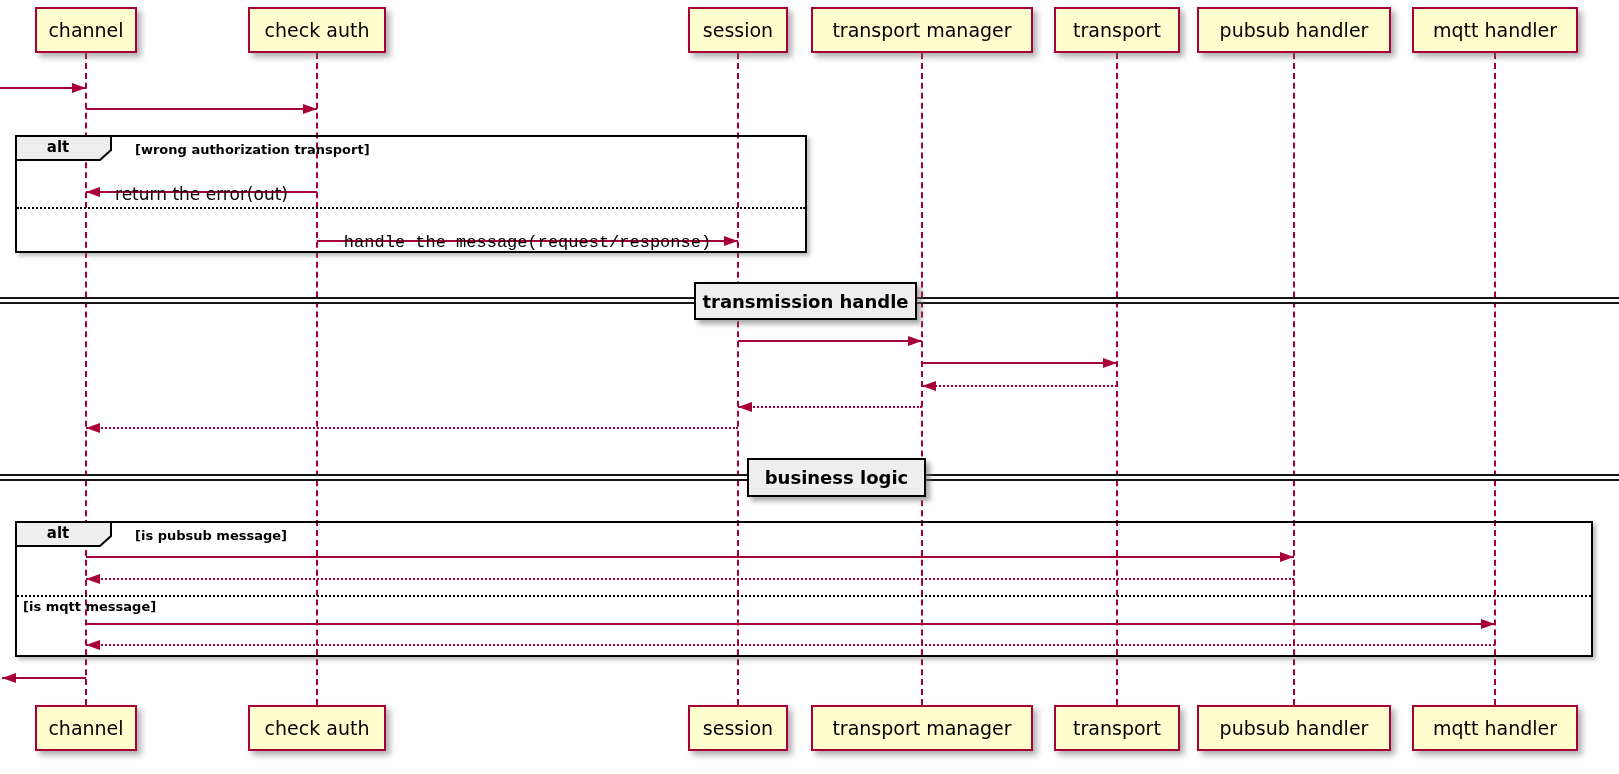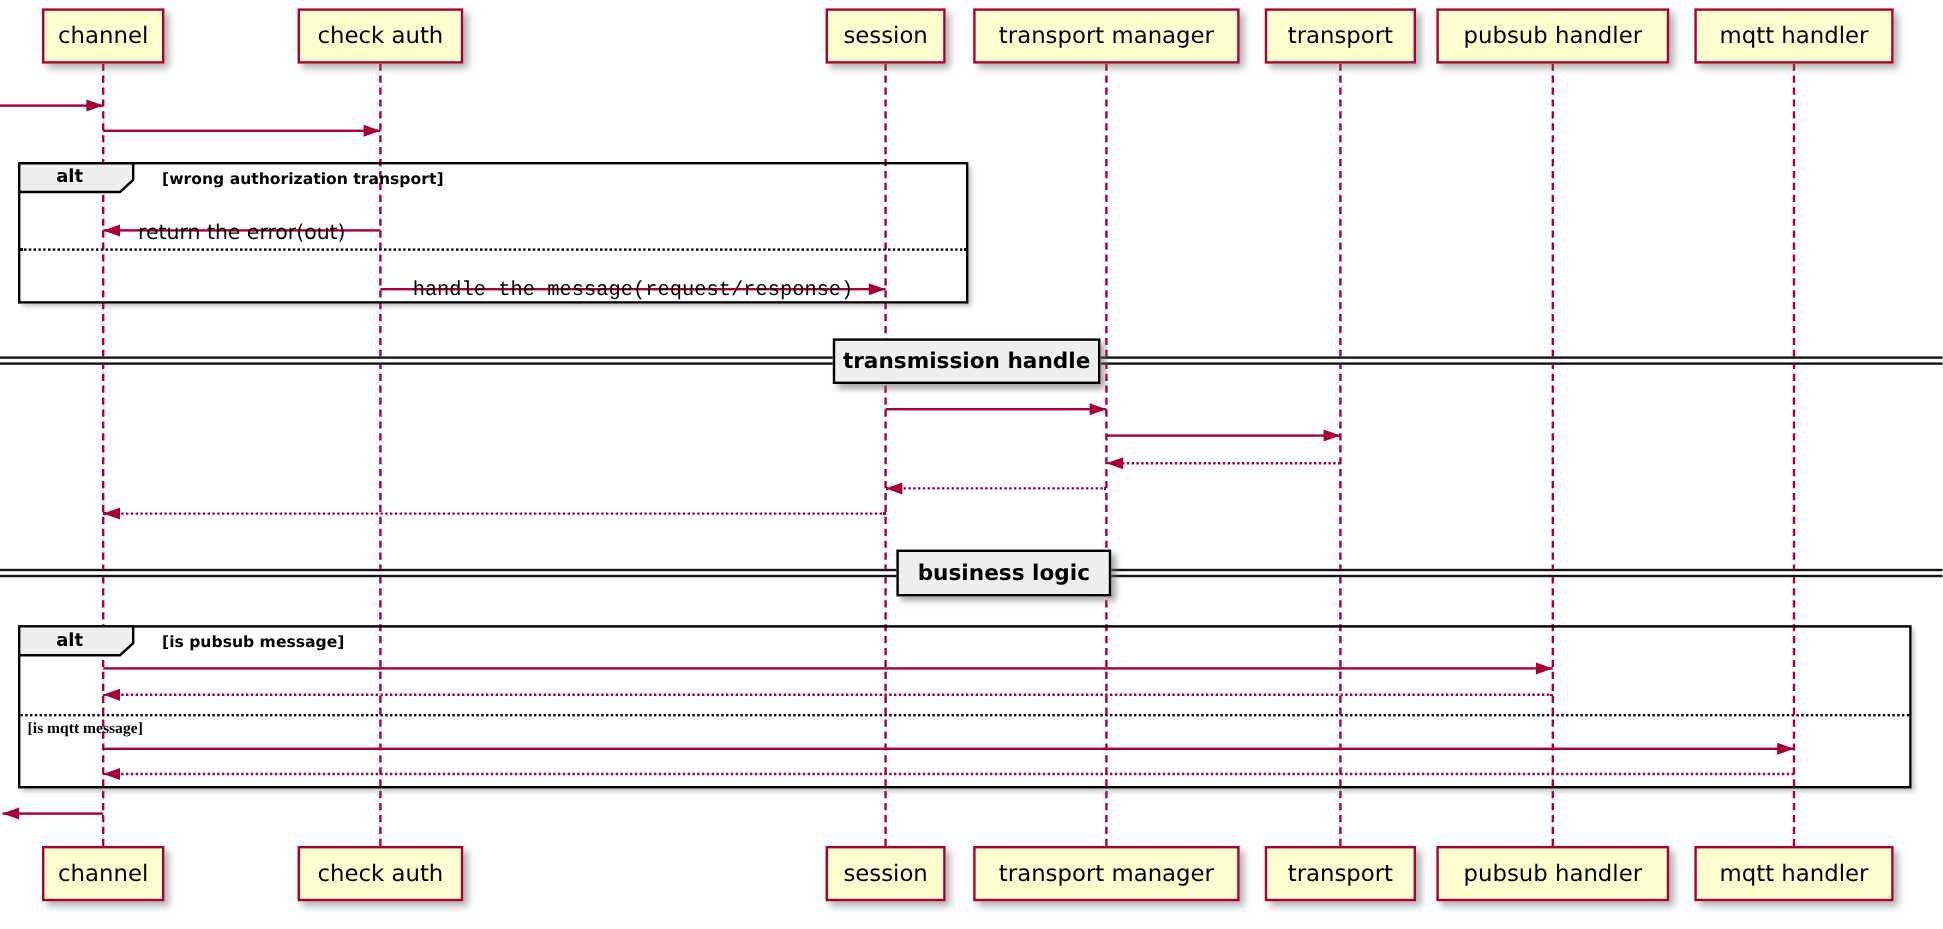--- a/index.html
+++ b/index.html
@@ -77,21 +77,21 @@
       </div>
       <div class="frame" style="left: 15px; top: 521px; width: 1578px; height: 136px;">
         <div class="frame-header">
           <svg width="98" height="27" viewBox="0 0 98 27">
             <path d="M1,1 H96 V15 L85,25 H1 Z" fill="#EEEEEE" stroke="#000000" stroke-width="2"></path>
           </svg>
           <div class="frame-op">alt</div>
         </div>
         <div class="frame-cond">[is pubsub message]</div>
         <div class="frame-else" style="top: 72px;"></div>
-        <div class="frame-else-cond" style="top: 76px; font-family: Liberation Serif, serif;">[is mqtt message]</div>
+        <div class="frame-else-cond" style="top: 76px;">[is mqtt message]</div>
       </div>
     </div>
   <div id="layer-messages">
       <div class="msg-line" style="left: 0px; width: 86px; top: 87px;"></div>
       <div class="msg-head right" style="left: 72px; top: 83px;"></div>
       <div class="msg-line" style="left: 86px; width: 231px; top: 108px;"></div>
       <div class="msg-head right" style="left: 303px; top: 104px;"></div>
       <div class="msg-line" style="left: 86px; width: 231px; top: 191px;"></div>
       <div class="msg-head left" style="left: 86px; top: 187px;"></div>
       <div class="msg-label" style="left: 201.5px; top: 170px;">return the error(out)</div>

